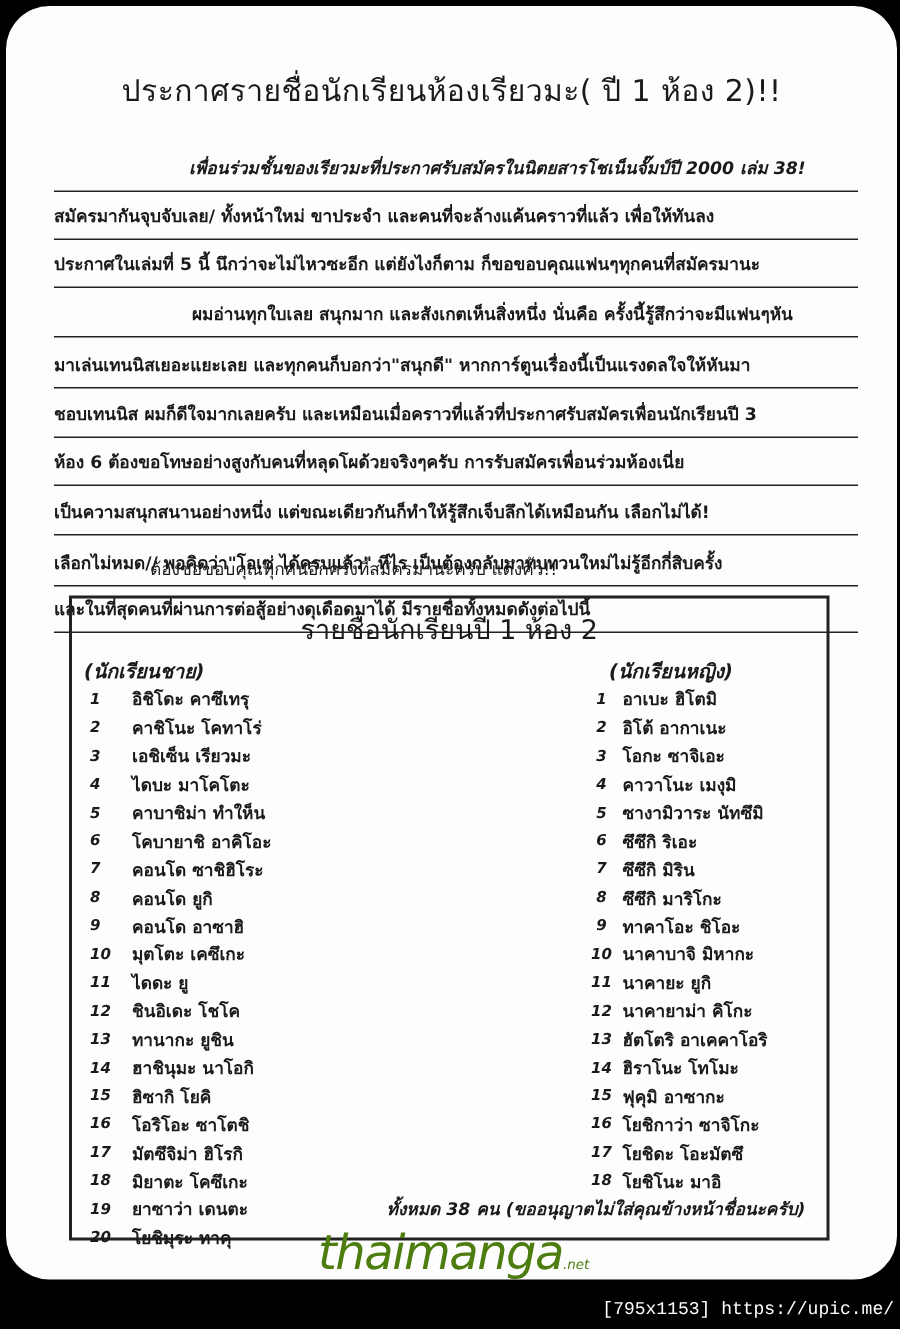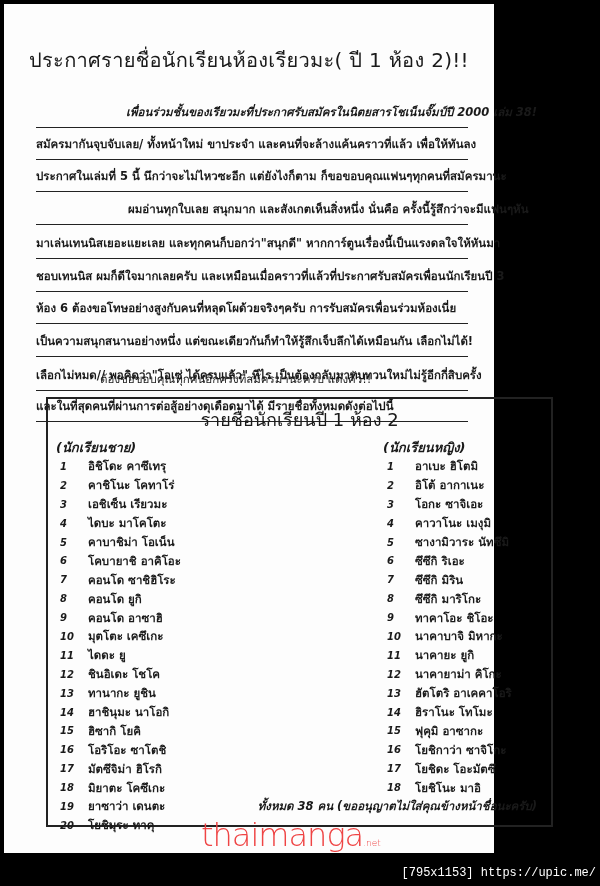--- a/index.html
+++ b/index.html
@@ -1,20 +1,21 @@
 <!DOCTYPE html>
 <html><head>
   <meta charset="utf-8">
   <style>
     * { box-sizing: border-box; margin: 0; padding: 0; }
     html, body { width: 600px; height: 886px; overflow: hidden; background: #000; }
     body { font-family: "DejaVu Sans", sans-serif; color: #1a1a1a; position: relative; }
     .page {
-      position: absolute; left: 4px; top: 4px; width: 490px; height: 849px;
+      position: absolute; left: 4px; top: 4px; width: 594px; height: 849px;
       background: #fdfdfd;
+      border-radius: 29px;
     }
     .title {
       position: absolute; left: 0; width: 100%; top: 40px;
       text-align: center; font-size: 20px; font-weight: 500; letter-spacing: 0.3px;
     }
     .ruled {
       position: absolute; left: 32px; right: 26px;
     }
     .line {
       position: absolute; left: 0; right: 0; height: 32px;
@@ -29,30 +30,30 @@
     .box {
       position: absolute; left: 42px; top: 393px; width: 507px; height: 430px;
       border: 2px solid #222;
     }
     .box-title {
       position: absolute; left: 0; width: 100%; top: 6px; text-align: center;
       font-size: 18px; font-weight: 500;
     }
     .col { position: absolute; top: 38px; }
     .col-left { left: 8px; }
-    .col-right { left: 335px; }
+    .col-right { left: 335px; text-align: center; }
     .col-head { font-size: 13px; font-style: italic; font-weight: bold; height: 20px; }
     .row { height: 18.9px; display: flex; align-items: center; font-size: 11.5px; font-weight: bold; }
     .num { width: 32px; font-style: italic; font-size: 10px; padding-left: 4px; }
     .total {
       position: absolute; right: 14px; bottom: 10px; font-size: 11.5px; font-weight: bold; font-style: italic;
     }
     .watermark {
-      position: absolute; left: 197px; top: 812px; font-size: 32px; color: #ef4444;
-      font-family: "DejaVu Sans", sans-serif; font-weight: 300; letter-spacing: -1px;
+      position: absolute; left: 208px; top: 812px; font-size: 32px; color: #4d7c0f;
+      font-family: "DejaVu Sans", sans-serif; font-weight: 300; letter-spacing: -1px; font-style: italic;
     }
     .watermark small { font-size: 9px; letter-spacing: 0; }
     .footer {
       position: absolute; right: 4px; bottom: 6px; color: #fff; font-size: 12px;
       font-family: Liberation Mono, monospace;
     }
   </style>
 </head>
 <body>
 
@@ -110,21 +111,21 @@
           <div class="row">
             <span class="num">3</span>
             <span>เอชิเซ็น เรียวมะ</span>
           </div>
           <div class="row">
             <span class="num">4</span>
             <span>ไดบะ มาโคโตะ</span>
           </div>
           <div class="row">
             <span class="num">5</span>
-            <span>คาบาชิม่า โอเน็น</span>
+            <span>คาบาชิม่า ทำให็น</span>
           </div>
           <div class="row">
             <span class="num">6</span>
             <span>โคบายาชิ อาคิโอะ</span>
           </div>
           <div class="row">
             <span class="num">7</span>
             <span>คอนโด ซาชิฮิโระ</span>
           </div>
           <div class="row">

